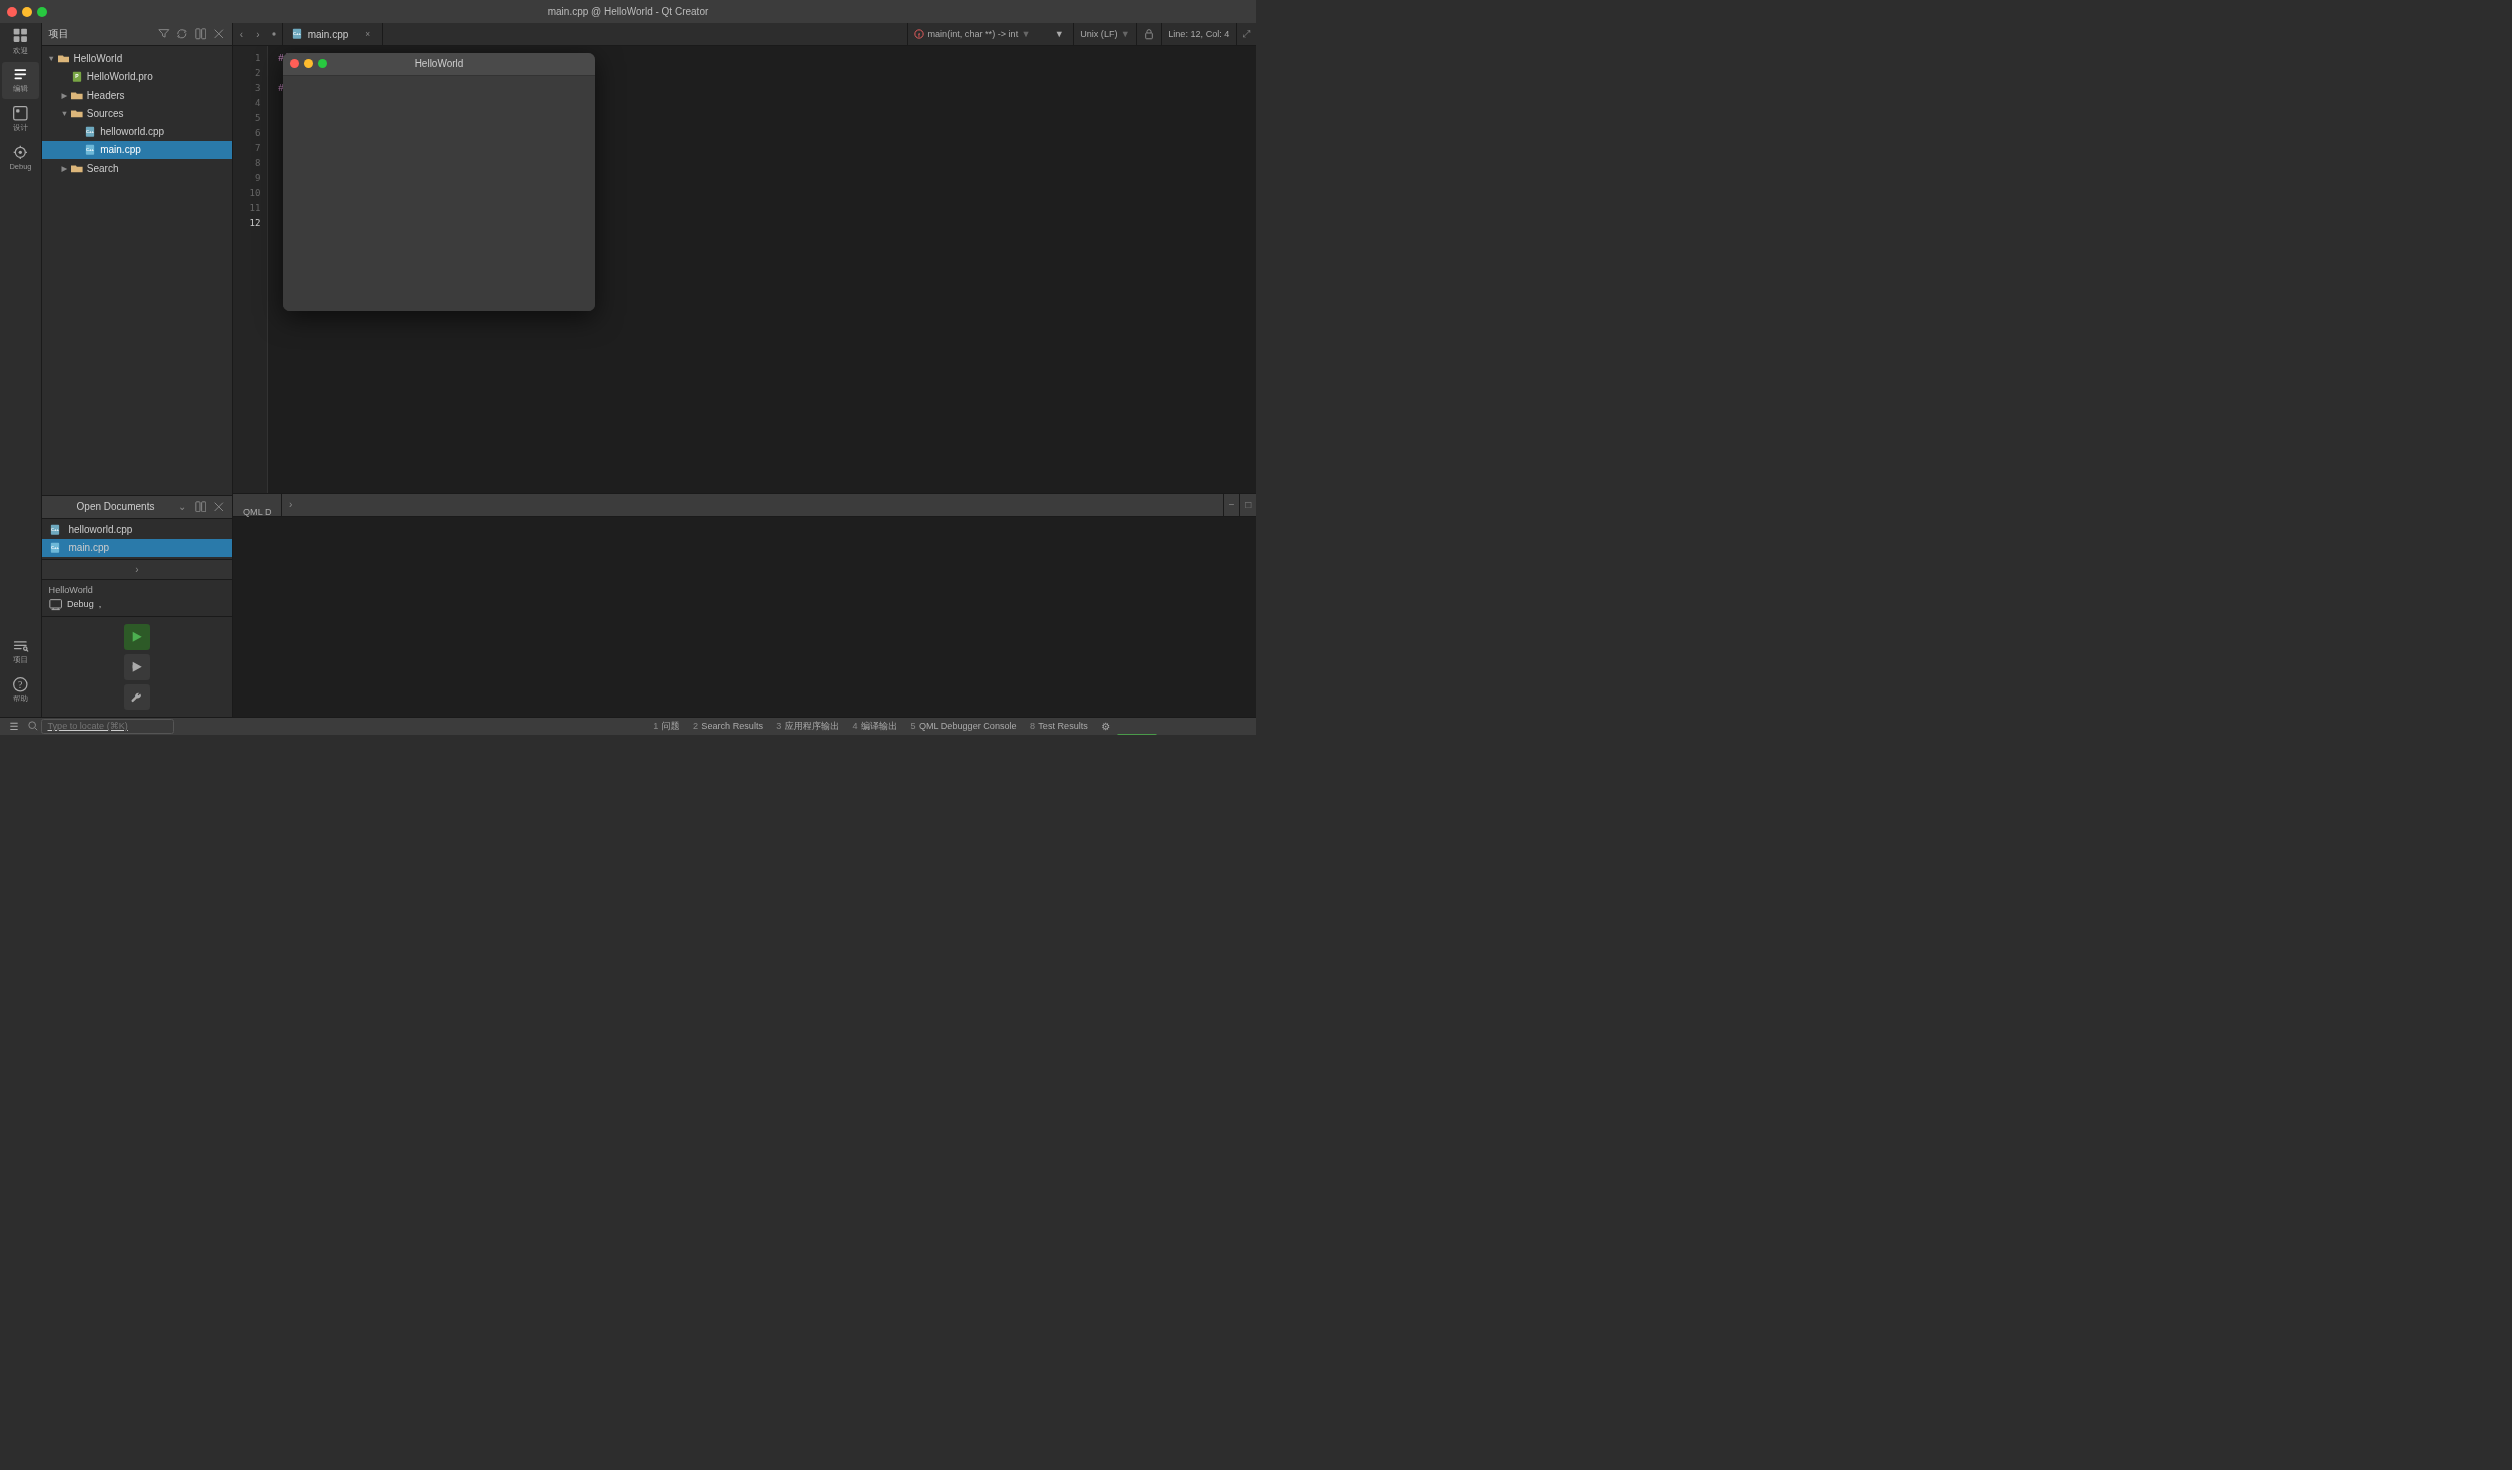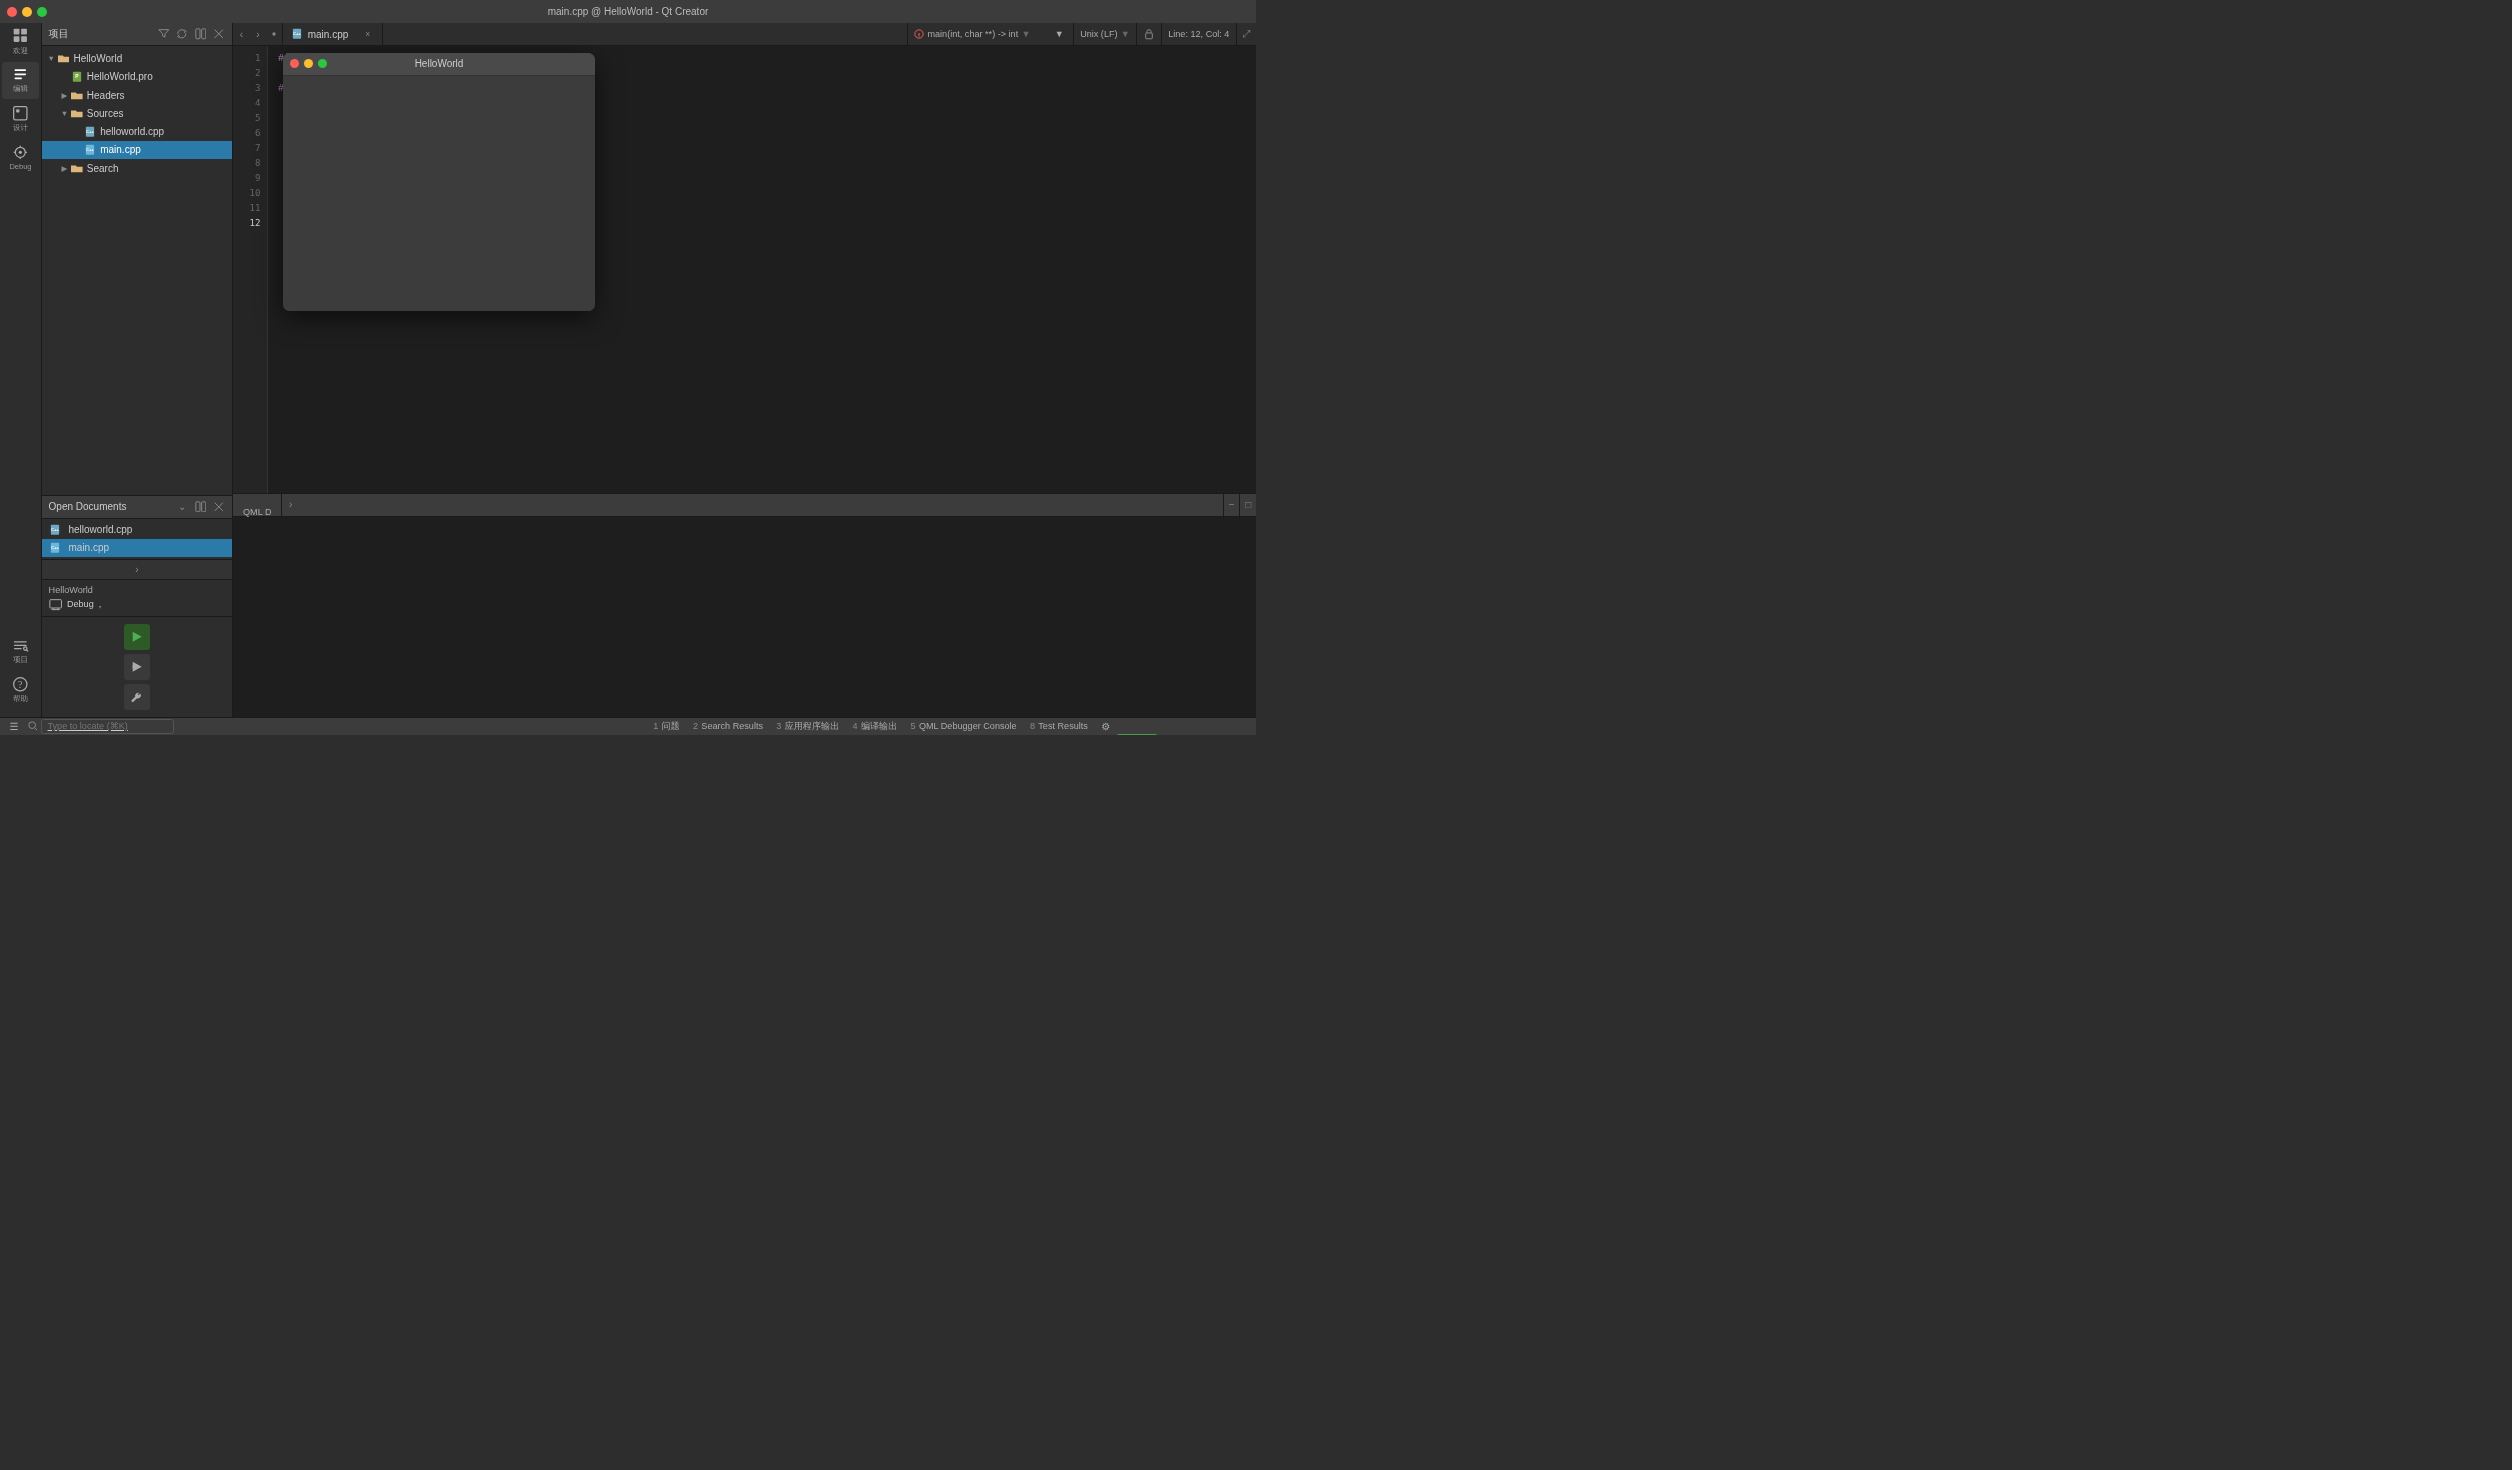--- a/index.html
+++ b/index.html
@@ -154,20 +154,21 @@
       display: flex;
       align-items: center;
       padding: 0 6.6px;
       gap: 5px;
       border-bottom: 0.8px solid #1a1a1a;
     }
     .open-docs-header-title {
       font-size: 10px;
       color: #ccc;
       flex: 1;
+      margin-left: 28px;
     }
     .open-docs-list {
       padding: 1.7px 0;
     }
     .open-doc-item {
       height: 18.3px;
       display: flex;
       align-items: center;
       padding: 0 6.6px;
       cursor: pointer;

